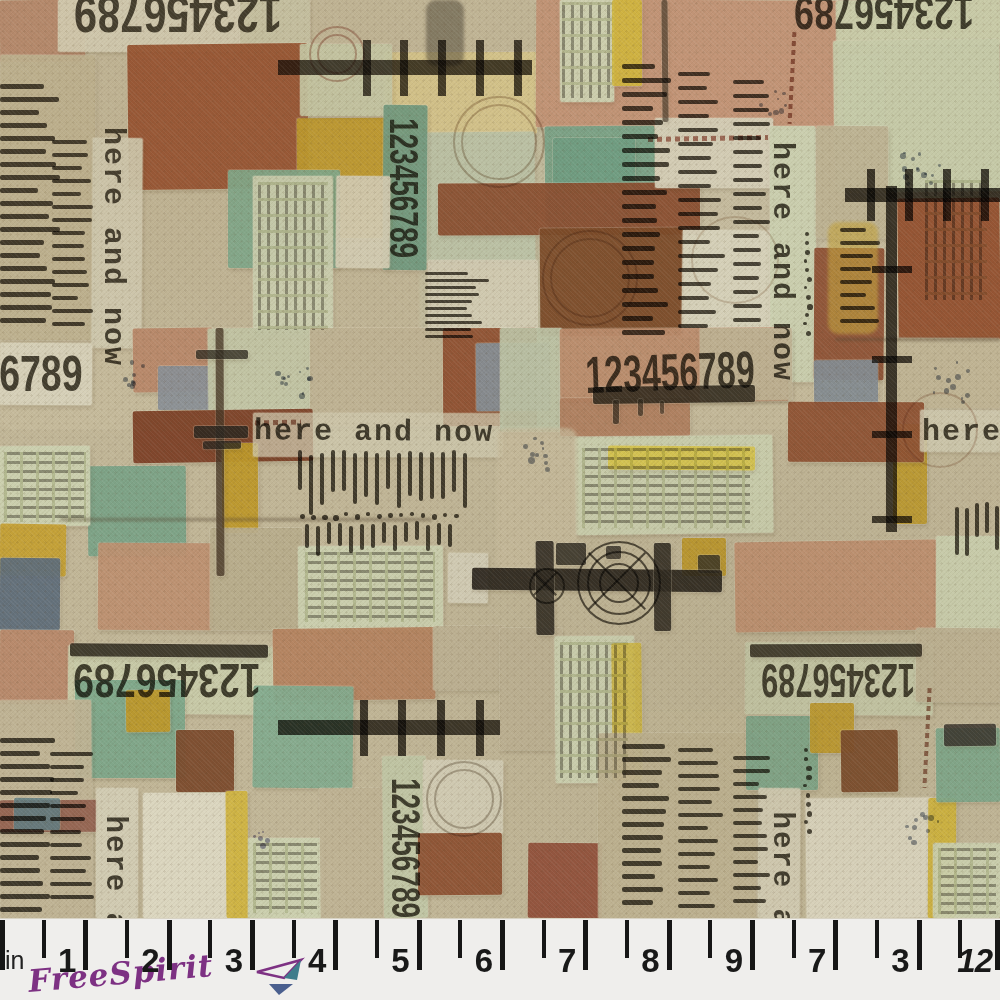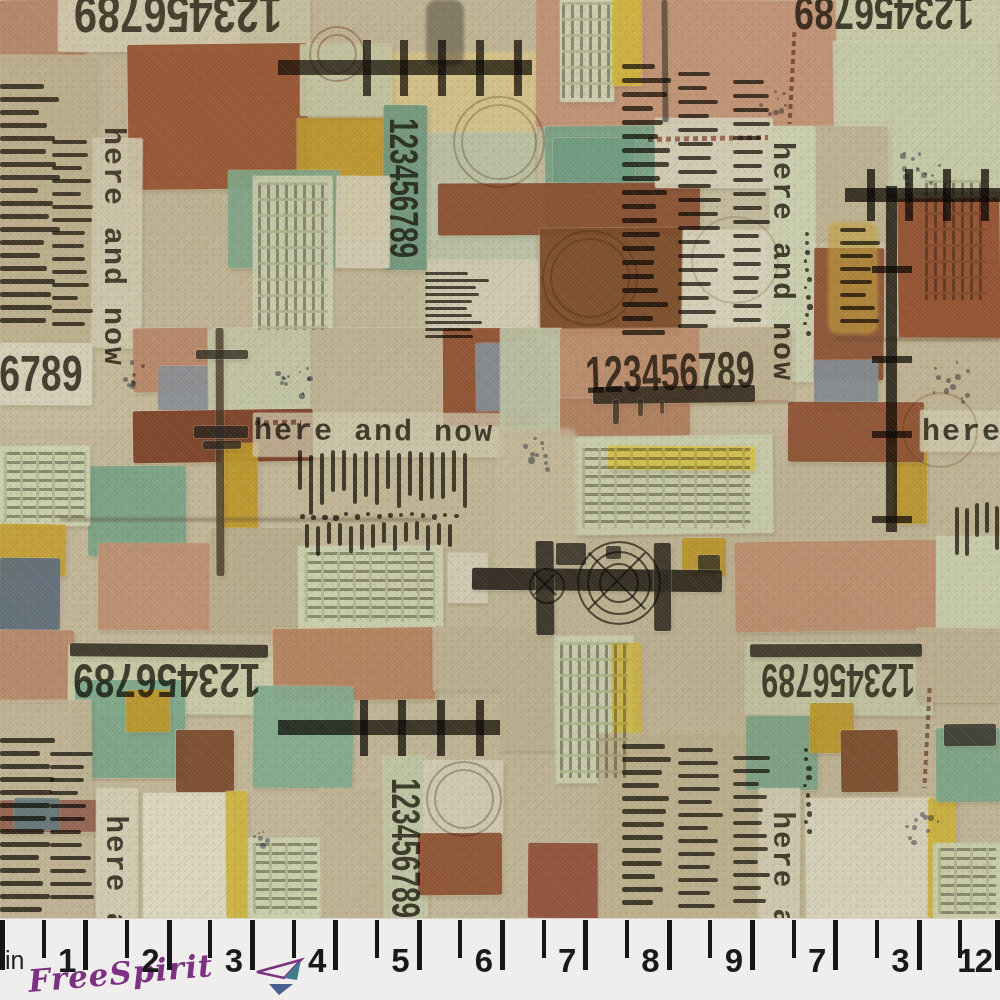--- a/index.html
+++ b/index.html
@@ -598,15 +598,15 @@
       <div class="rnum" style="left: 102.667px; top: 23px;">2</div>
       <div class="rnum" style="left: 186px; top: 23px;">3</div>
       <div class="rnum" style="left: 269.333px; top: 23px;">4</div>
       <div class="rnum" style="left: 352.667px; top: 23px;">5</div>
       <div class="rnum" style="left: 436px; top: 23px;">6</div>
       <div class="rnum" style="left: 519.333px; top: 23px;">7</div>
       <div class="rnum" style="left: 602.667px; top: 23px;">8</div>
       <div class="rnum" style="left: 686px; top: 23px;">9</div>
       <div class="rnum" style="left: 769.333px; top: 23px;">7</div>
       <div class="rnum" style="left: 852.667px; top: 23px;">3</div>
-      <div class="rnum" style="left: 936px; top: 23px;">12</div>
+      <div class="rnum" style="left: 936px; top: 23px; font-style: italic;">12</div>
     </div>
 </div>
 
 </body></html>

